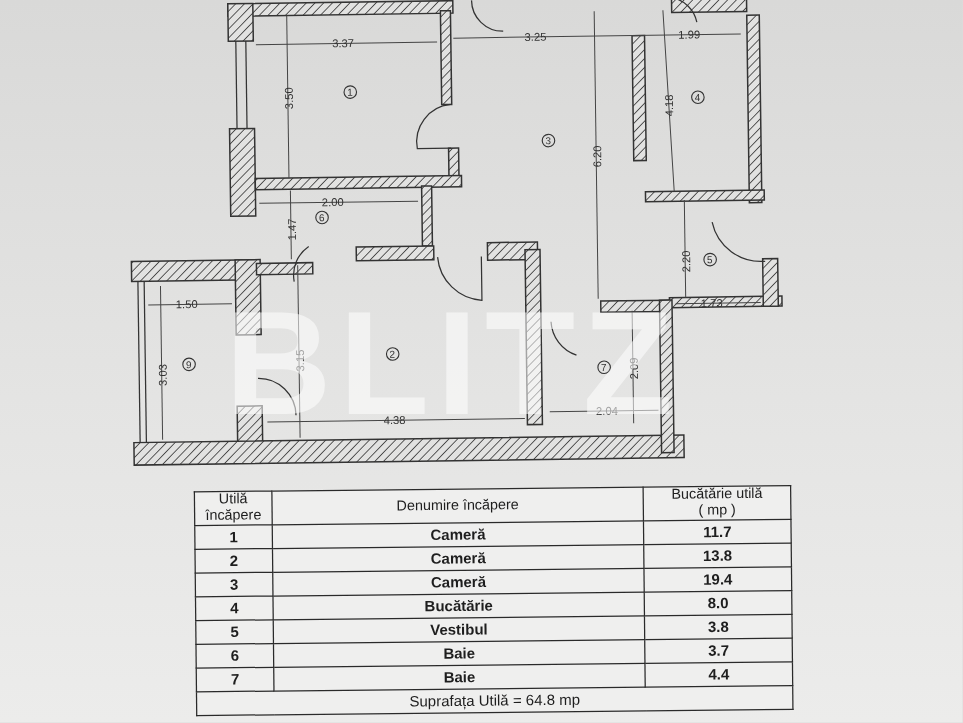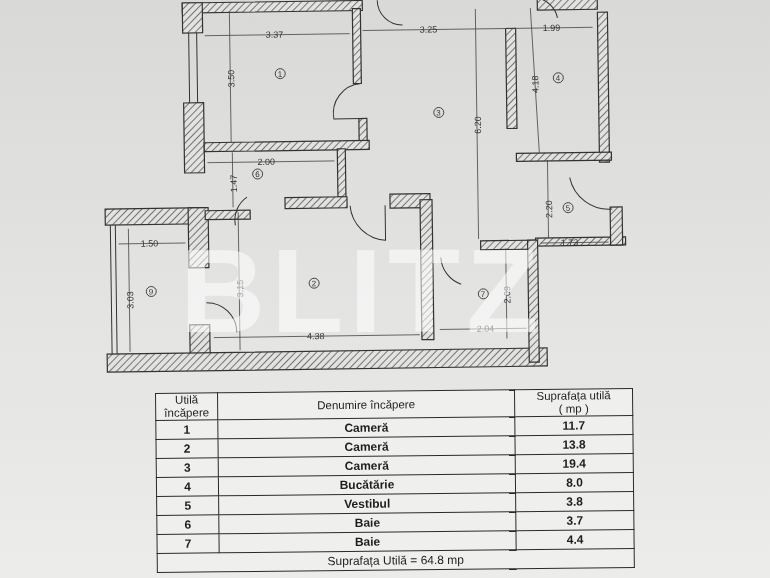--- a/index.html
+++ b/index.html
@@ -142,21 +142,21 @@
 <table class="rooms">
   <colgroup>
       <col style="width:62px">
       <col>
       <col style="width:118px">
     </colgroup>
   <tbody>
       <tr>
     <th>Utilă încăpere</th>
     <th>Denumire încăpere</th>
-    <th><span>Suprafața utilă</span><br><span>( mp )</span></th>
+    <th><span>Bucătărie utilă</span><br><span>( mp )</span></th>
   </tr>
   <tr>
         <td class="c">1</td>
         <td class="c">Cameră</td>
         <td class="c">11.7</td>
       </tr>
   <tr>
         <td class="c">2</td>
         <td class="c">Cameră</td>
         <td class="c">13.8</td>

